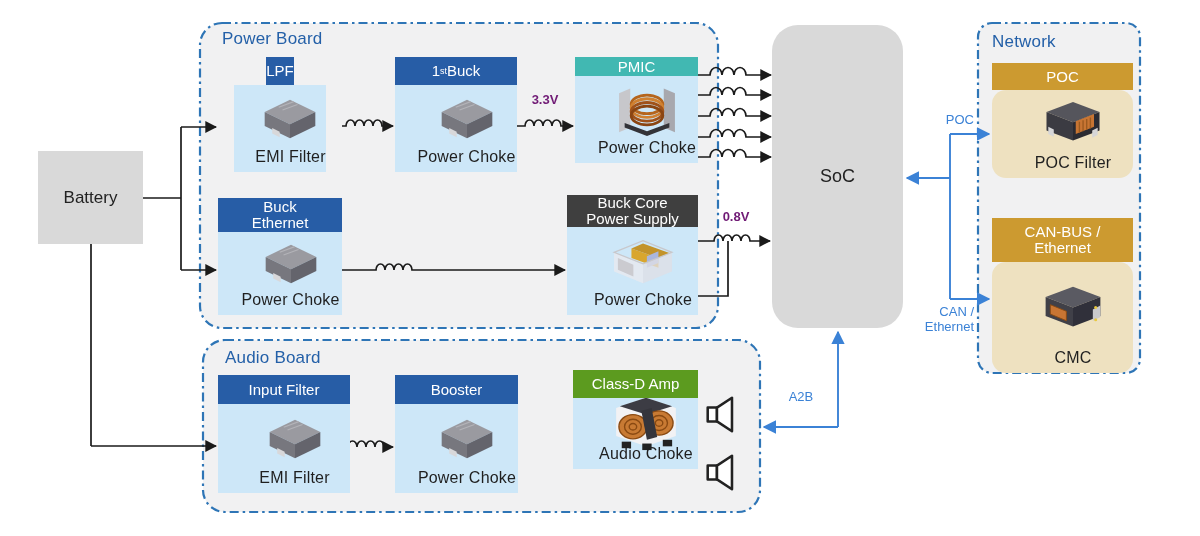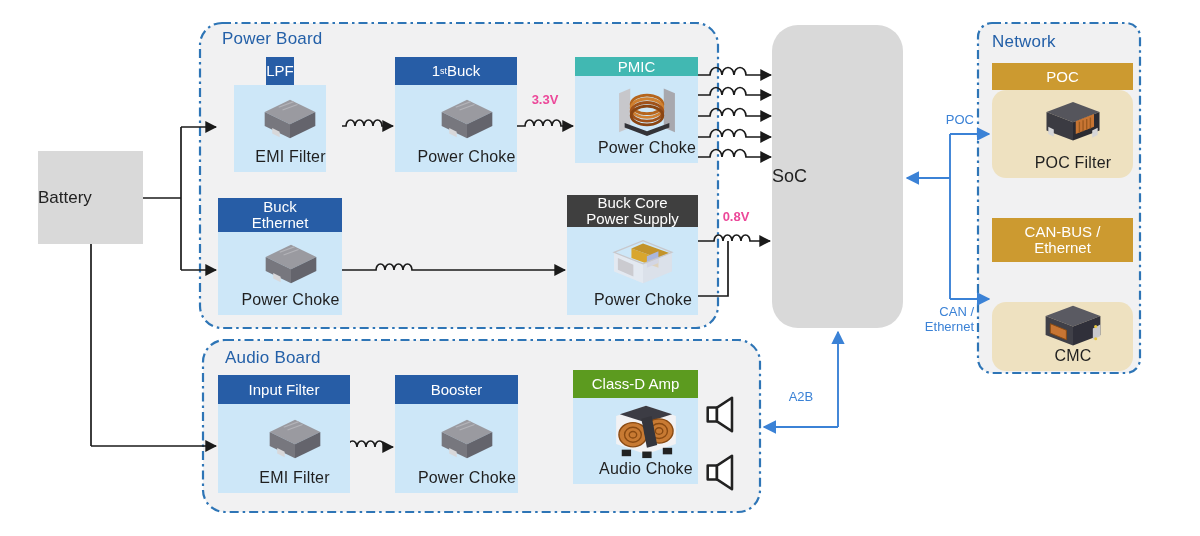--- a/index.html
+++ b/index.html
@@ -6,40 +6,40 @@
   .canvas { position:relative; width:1200px; height:536px; background:#ffffff;
             font-family:"Liberation Sans", sans-serif; overflow:hidden; }
   .wires { position:absolute; left:0; top:0; width:1200px; height:536px; }
   .board { fill:var(--board-fill,#f1f1f2); stroke:var(--board-border,#2e75b6);
            stroke-width:2.2; stroke-dasharray:9 4 2.5 4; }
   .wire { stroke:var(--wire-black,#1a1a1a); stroke-width:1.7; fill:none; }
   .wire-blue { stroke:var(--wire-blue,#3b82d6); stroke-width:1.9; fill:none; }
   .arrow-black-fill { fill:var(--wire-black,#1a1a1a); }
   .arrow-blue-fill { fill:var(--wire-blue,#3b82d6); }
   .gray-box { position:absolute; background:var(--box-gray,#d9d9d9); display:flex;
-              align-items:center; color:#222; font-size:17px; }
+              align-items:center; justify-content:center; color:#222; font-size:17px; }
   .board-title { position:absolute; color:var(--title-blue,#2460a8); font-size:17px;
                  letter-spacing:0.2px; white-space:nowrap; }
   .comp { position:absolute; display:flex; flex-direction:column; }
   .hdr { color:#fff; font-size:15px; line-height:16px; display:flex; flex-direction:column;
          align-items:center; justify-content:center; text-align:center; white-space:nowrap; }
   .hdr-blue  { background:var(--header-blue,#275da6); }
   .hdr-teal  { background:var(--header-teal,#41b8b2); }
   .hdr-dark  { background:var(--header-dark,#3f3f3f); }
   .hdr-green { background:var(--header-green,#5c9b1f); }
   .hdr-gold  { background:var(--header-gold,#cc9a30); }
   .bdy { display:flex; flex-direction:column; align-items:center;padding-left:21px; }
   .body-blue  { background:var(--body-blue,#cde7f8); }
   .body-cream { background:var(--body-cream,#eee1c0);border-radius:14px; }
   .img-wrap { flex:1 1 auto; display:flex; align-items:center; justify-content:center;
               width:100%; min-height:0; padding-top:3px; }
   .cap { font-size:16px; letter-spacing:0.2px; color:#1f1f1f; padding-bottom:6px;
          text-align:center; white-space:nowrap; }
   .lbl { position:absolute; font-size:13px; white-space:nowrap; }
-  .lbl-bold { font-weight:bold; color:#ec4899; text-align:center; }
+  .lbl-bold { font-weight:bold; color:#701a75; text-align:center; }
   .lbl-blue { color:var(--wire-blue,#3b82d6); }
   .right { text-align:right; }
   .center { text-align:center; }
   .sup { vertical-align:super; font-size:9px; }
   .spk { position:absolute; }
   .defs-svg { position:absolute; width:0; height:0; overflow:hidden; }
 </style>
 </head>
 <body>
 
@@ -265,21 +265,21 @@
           </svg>
       </div>
       <div class="cap">Power Choke</div>
     </div>
   </div>
 
   <div class="comp" style="left:573px;top:370px;width:125px;">
     <div class="hdr hdr-green" style="height:28px;">
       <span>Class-D Amp</span>
     </div>
-    <div class="bdy body-blue" style="height:86px;">
+    <div class="bdy body-blue" style="height:71px;">
       <div class="img-wrap">
         <svg width="72" height="56" viewBox="0 0 76 60">
             <use href="#sym-audio"></use>
           </svg>
       </div>
       <div class="cap">Audio Choke</div>
     </div>
   </div>
 
   <div class="comp" style="left:992px;top:63px;width:141px;">
@@ -294,21 +294,21 @@
       </div>
       <div class="cap">POC Filter</div>
     </div>
   </div>
 
   <div class="comp" style="left:992px;top:218px;width:141px;">
     <div class="hdr hdr-gold" style="height:44px;">
       <div>CAN-BUS /</div>
       <div>Ethernet</div>
     </div>
-    <div class="bdy body-cream" style="height:69px;margin-top:40px;">
+    <div class="bdy body-cream" style="height:111px;">
       <div class="img-wrap">
         <svg width="70" height="51" viewBox="0 0 74 54">
             <use href="#sym-cmc"></use>
           </svg>
       </div>
       <div class="cap">CMC</div>
     </div>
   </div>
 
   <div class="lbl lbl-bold center" style="left:518px;top:92px;width:54px;">3.3V</div>

